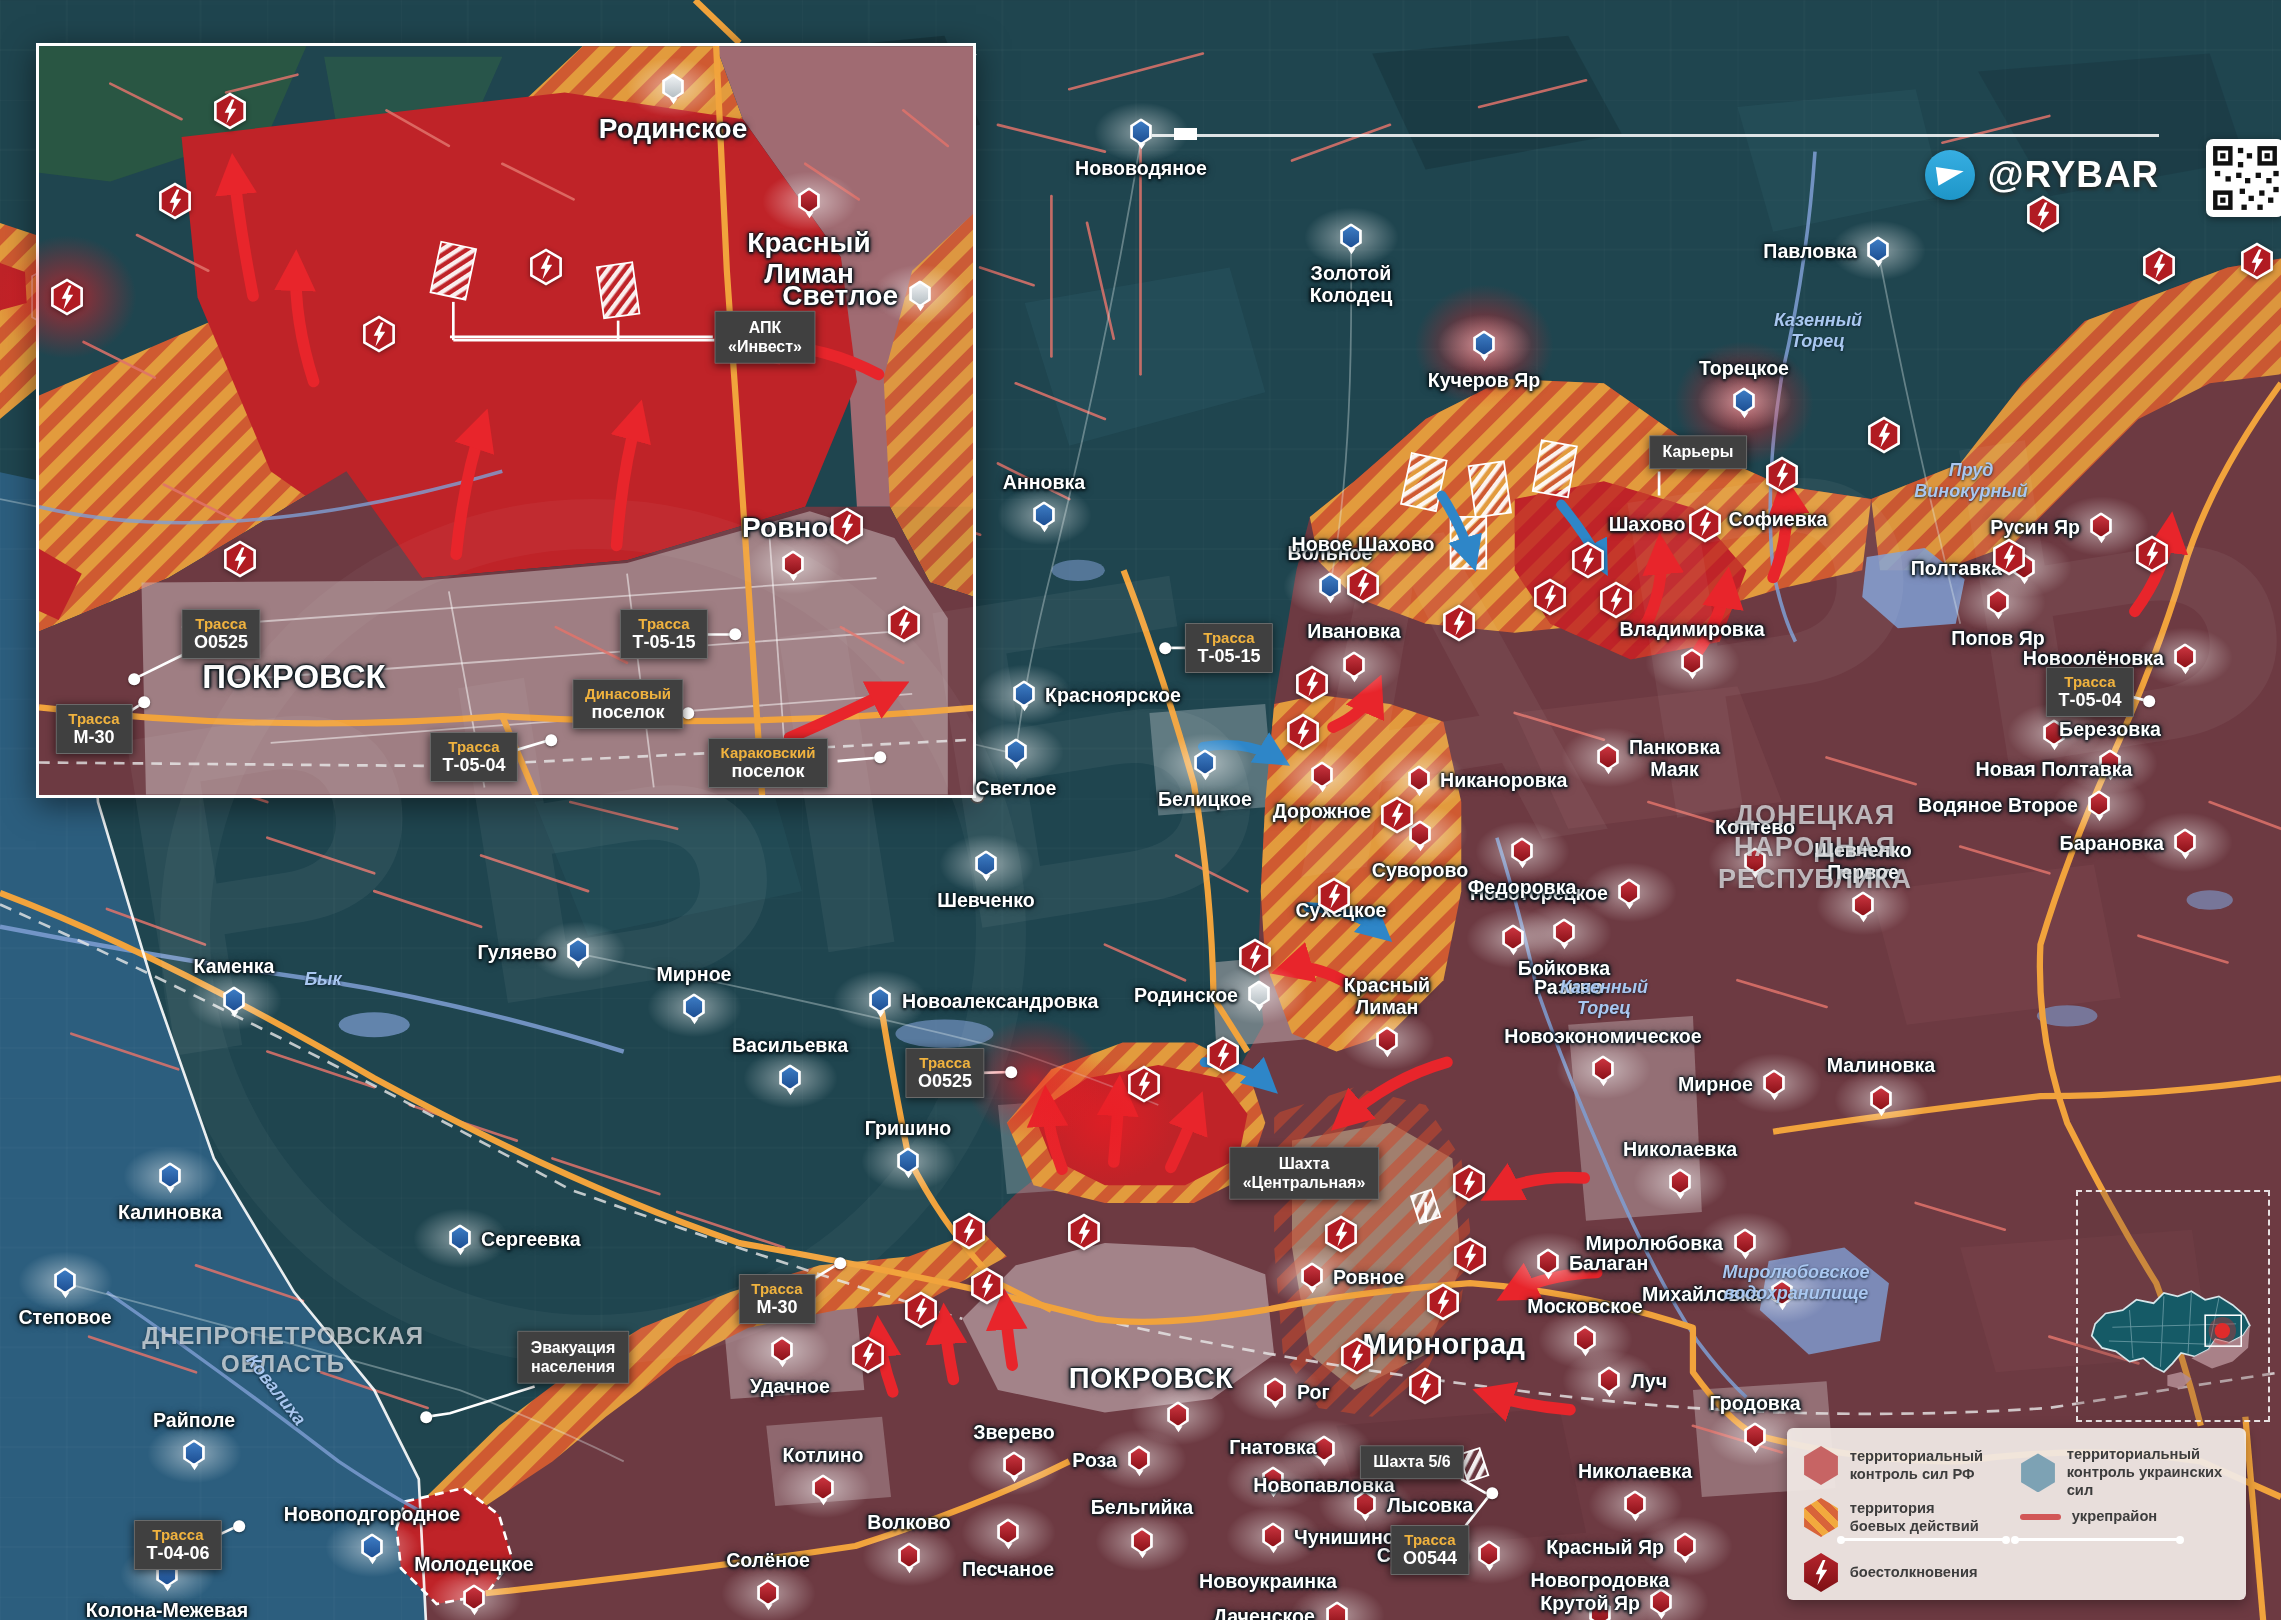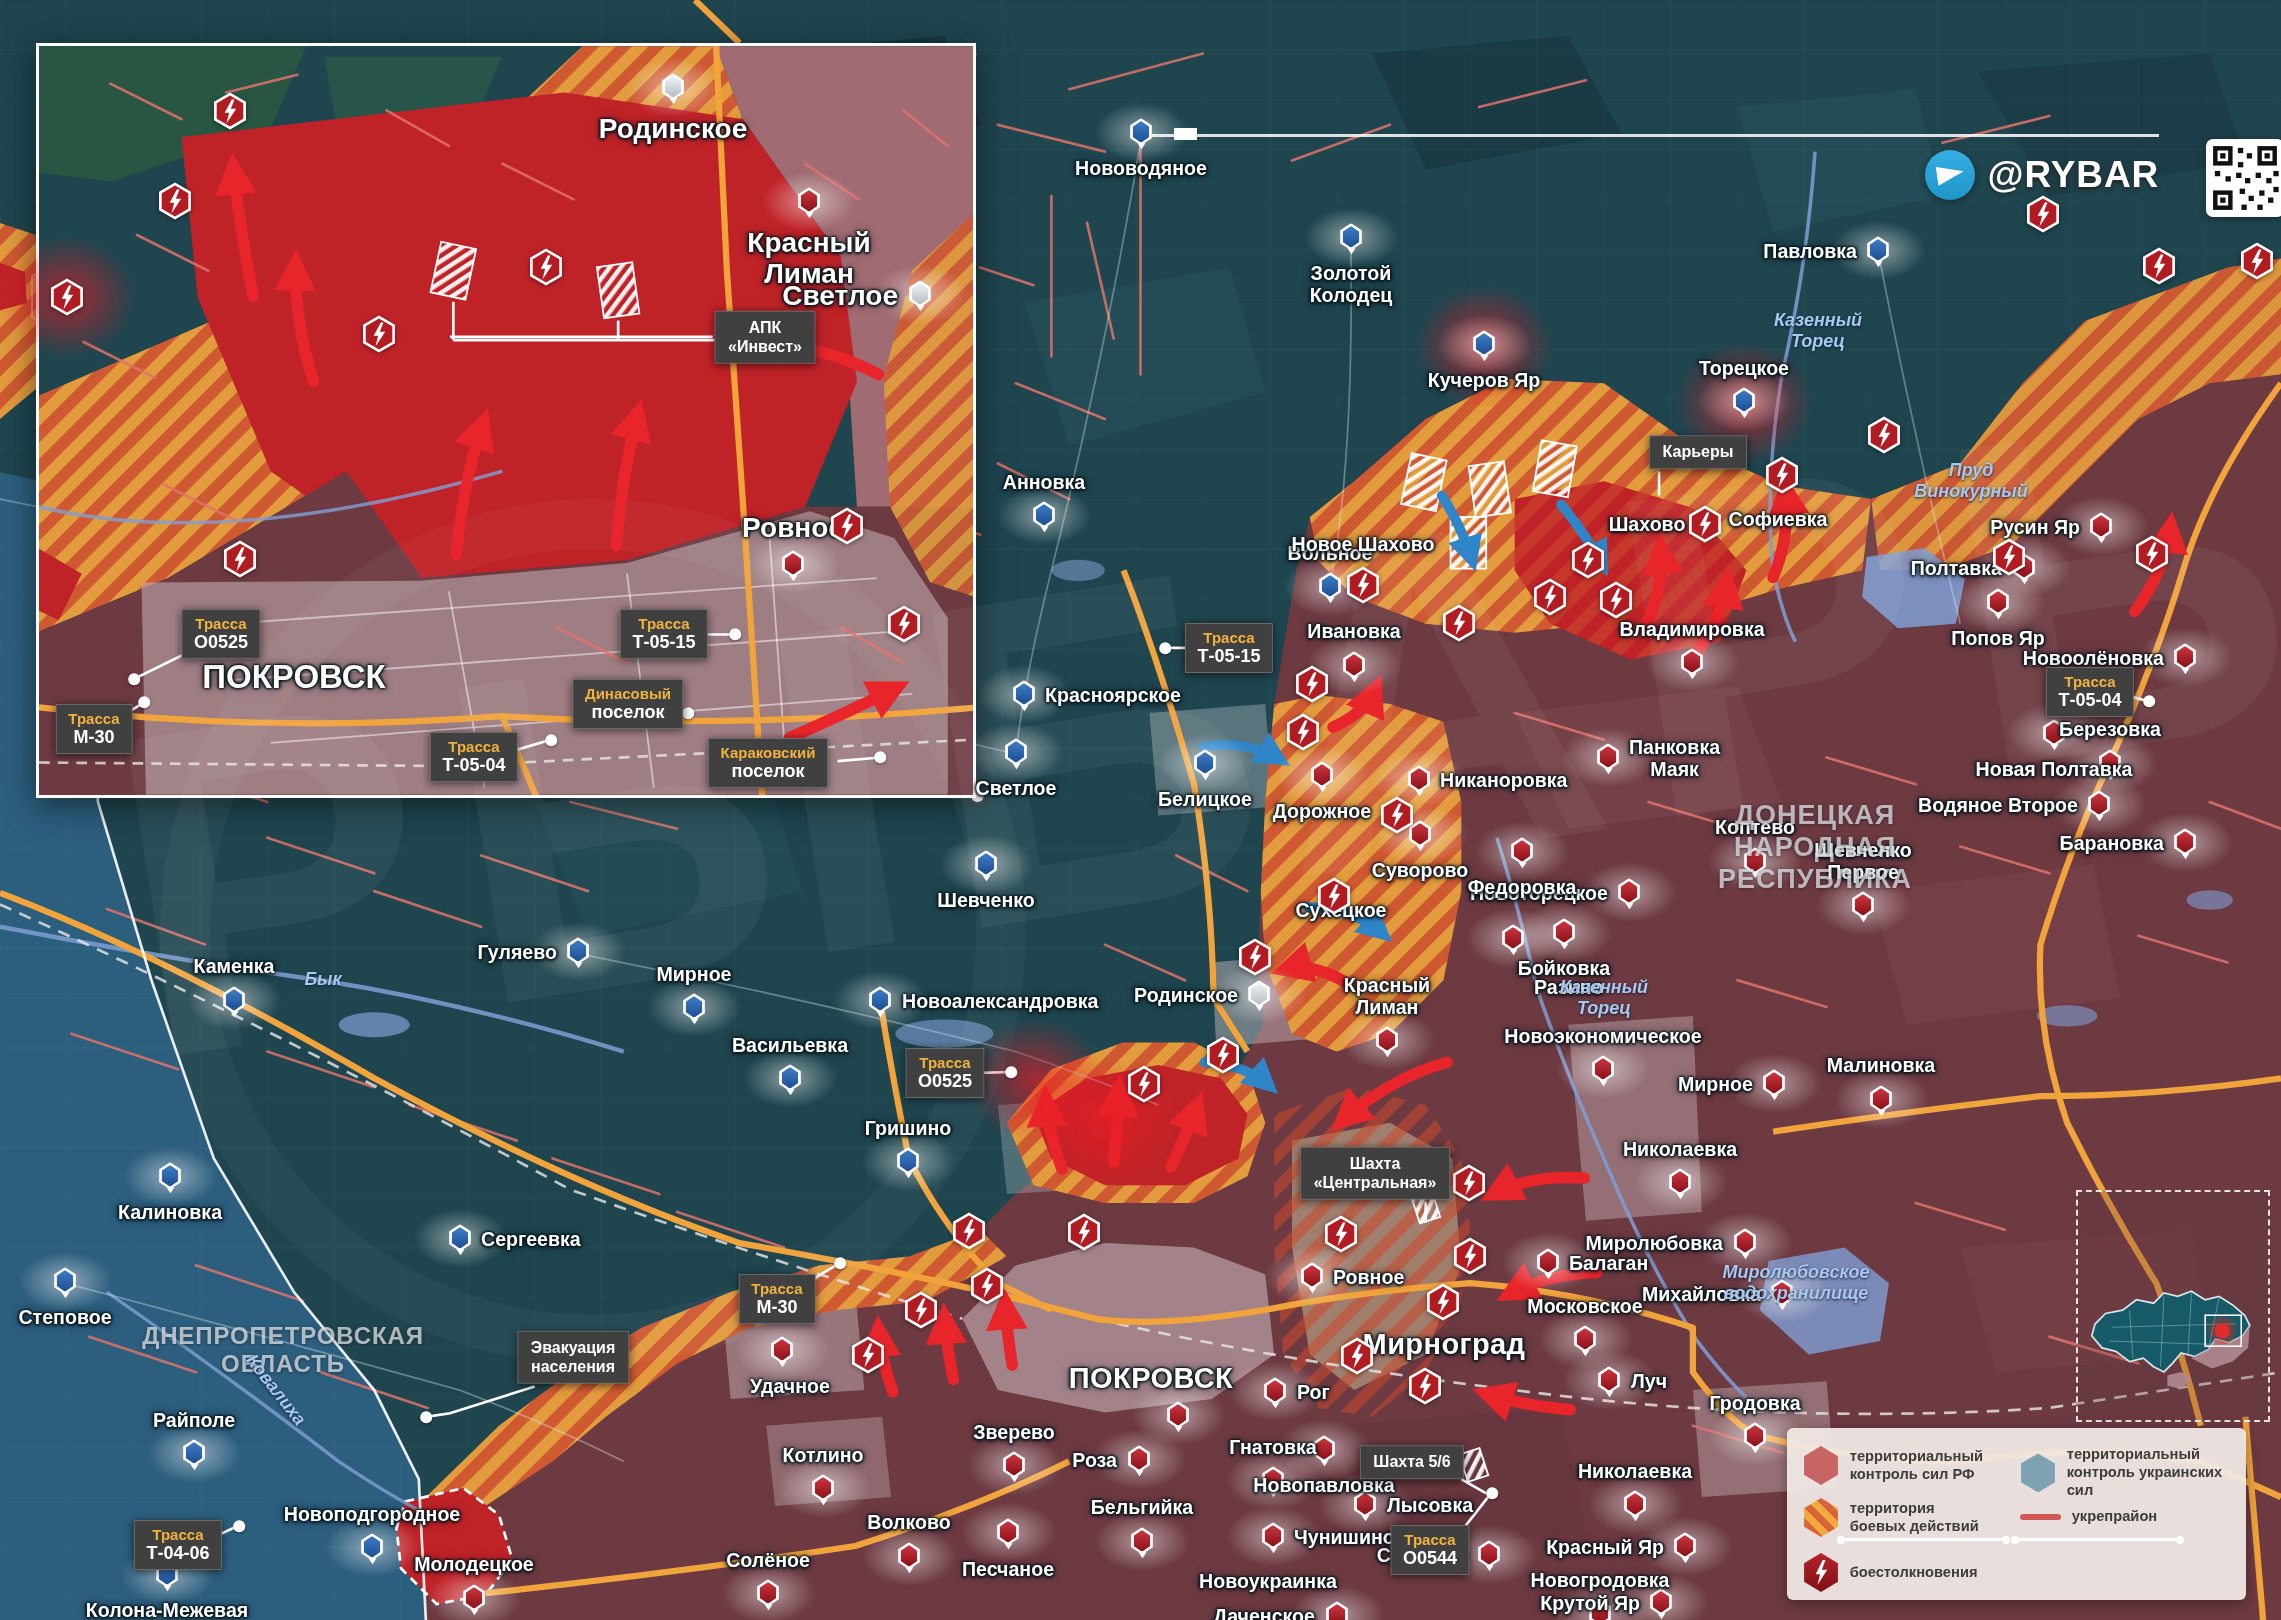--- a/index.html
+++ b/index.html
@@ -1381,21 +1381,21 @@
         <span class="v">поселок</span>
       </div>
       <div class="rb ib" style="left: 1698px; top: 452px;">
         <span class="v">Карьеры</span>
       </div>
       <div class="dot" style="left: 426px; top: 1417px;"></div>
       <div class="rb ib" style="left: 573px; top: 1357px;">
         <span class="v">Эвакуация
 населения</span>
       </div>
-      <div class="rb ib" style="left: 1375px; top: 1173px;">
+      <div class="rb ib" style="left: 1304px; top: 1173px;">
         <span class="v">Шахта
 «Центральная»</span>
       </div>
       <div class="rb ib" style="left: 1412px; top: 1462px;">
         <span class="v">Шахта 5/6</span>
       </div>
       <div class="rb ib" style="left: 765px; top: 337px;">
         <span class="v">АПК
 «Инвест»</span>
       </div>

